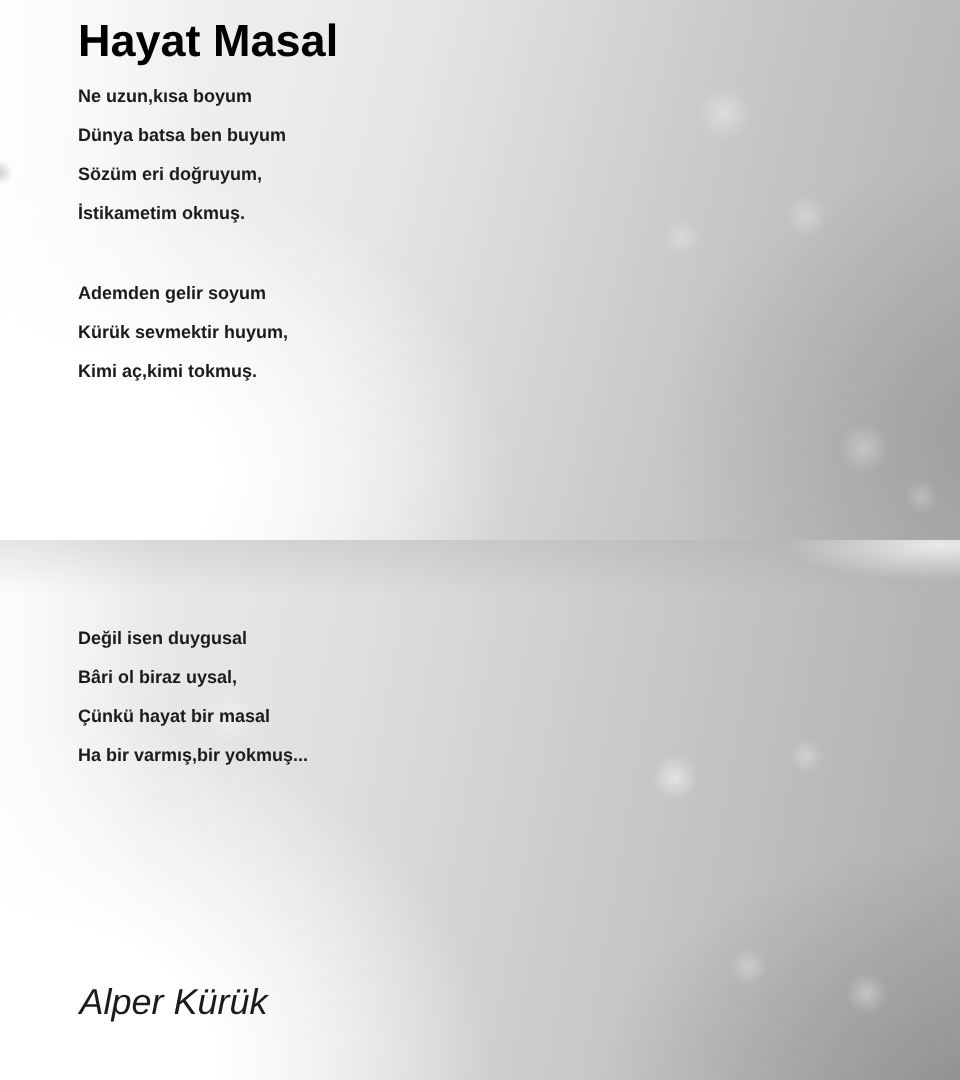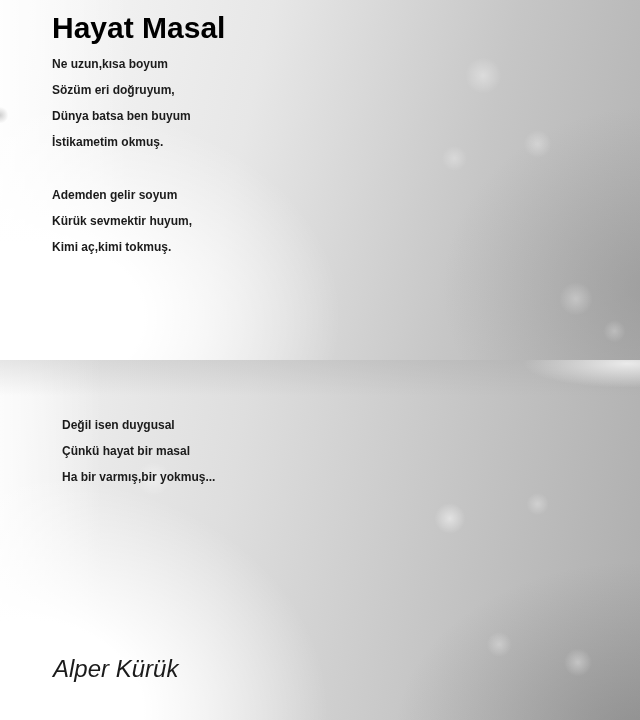--- a/index.html
+++ b/index.html
@@ -65,21 +65,21 @@
   .stanza {
     position: absolute;
     left: 52px;
     font-size: 12px;
     line-height: 26px;
     font-weight: bold;
     color: #1b1b1b;
   }
   .stanza-1 { top: 51px; }
   .stanza-2 { top: 182px; }
-  .stanza-3 { top: 412px; margin-left: 10px; }
+  .stanza-3 { top: 412px; }
   .author {
     position: absolute;
     left: 53px;
     top: 654px;
     font-size: 24px;
     line-height: 30px;
     font-style: italic;
     font-weight: normal;
     color: #1b1b1b;
     text-align: right;
@@ -90,32 +90,33 @@
 
 <div class="page">
 
   <div class="bg bg-top"></div>
   <div class="bg bg-bottom"></div>
 
   <h1 class="title">Hayat Masal</h1>
 
   <div class="stanza stanza-1">
     <div class="line">Ne uzun,kısa boyum</div>
+    <div class="line">Dünya batsa ben buyum</div>
     <div class="line">Sözüm eri doğruyum,</div>
-    <div class="line">Dünya batsa ben buyum</div>
     <div class="line">İstikametim okmuş.</div>
   </div>
 
   <div class="stanza stanza-2">
     <div class="line">Ademden gelir soyum</div>
     <div class="line">Kürük sevmektir huyum,</div>
     <div class="line">Kimi aç,kimi tokmuş.</div>
   </div>
 
   <div class="stanza stanza-3">
     <div class="line">Değil isen duygusal</div>
+    <div class="line">Bâri ol biraz uysal,</div>
     <div class="line">Çünkü hayat bir masal</div>
     <div class="line">Ha bir varmış,bir yokmuş...</div>
   </div>
 
   <div class="author">Alper Kürük</div>
 
 </div>
 
 </body></html>

